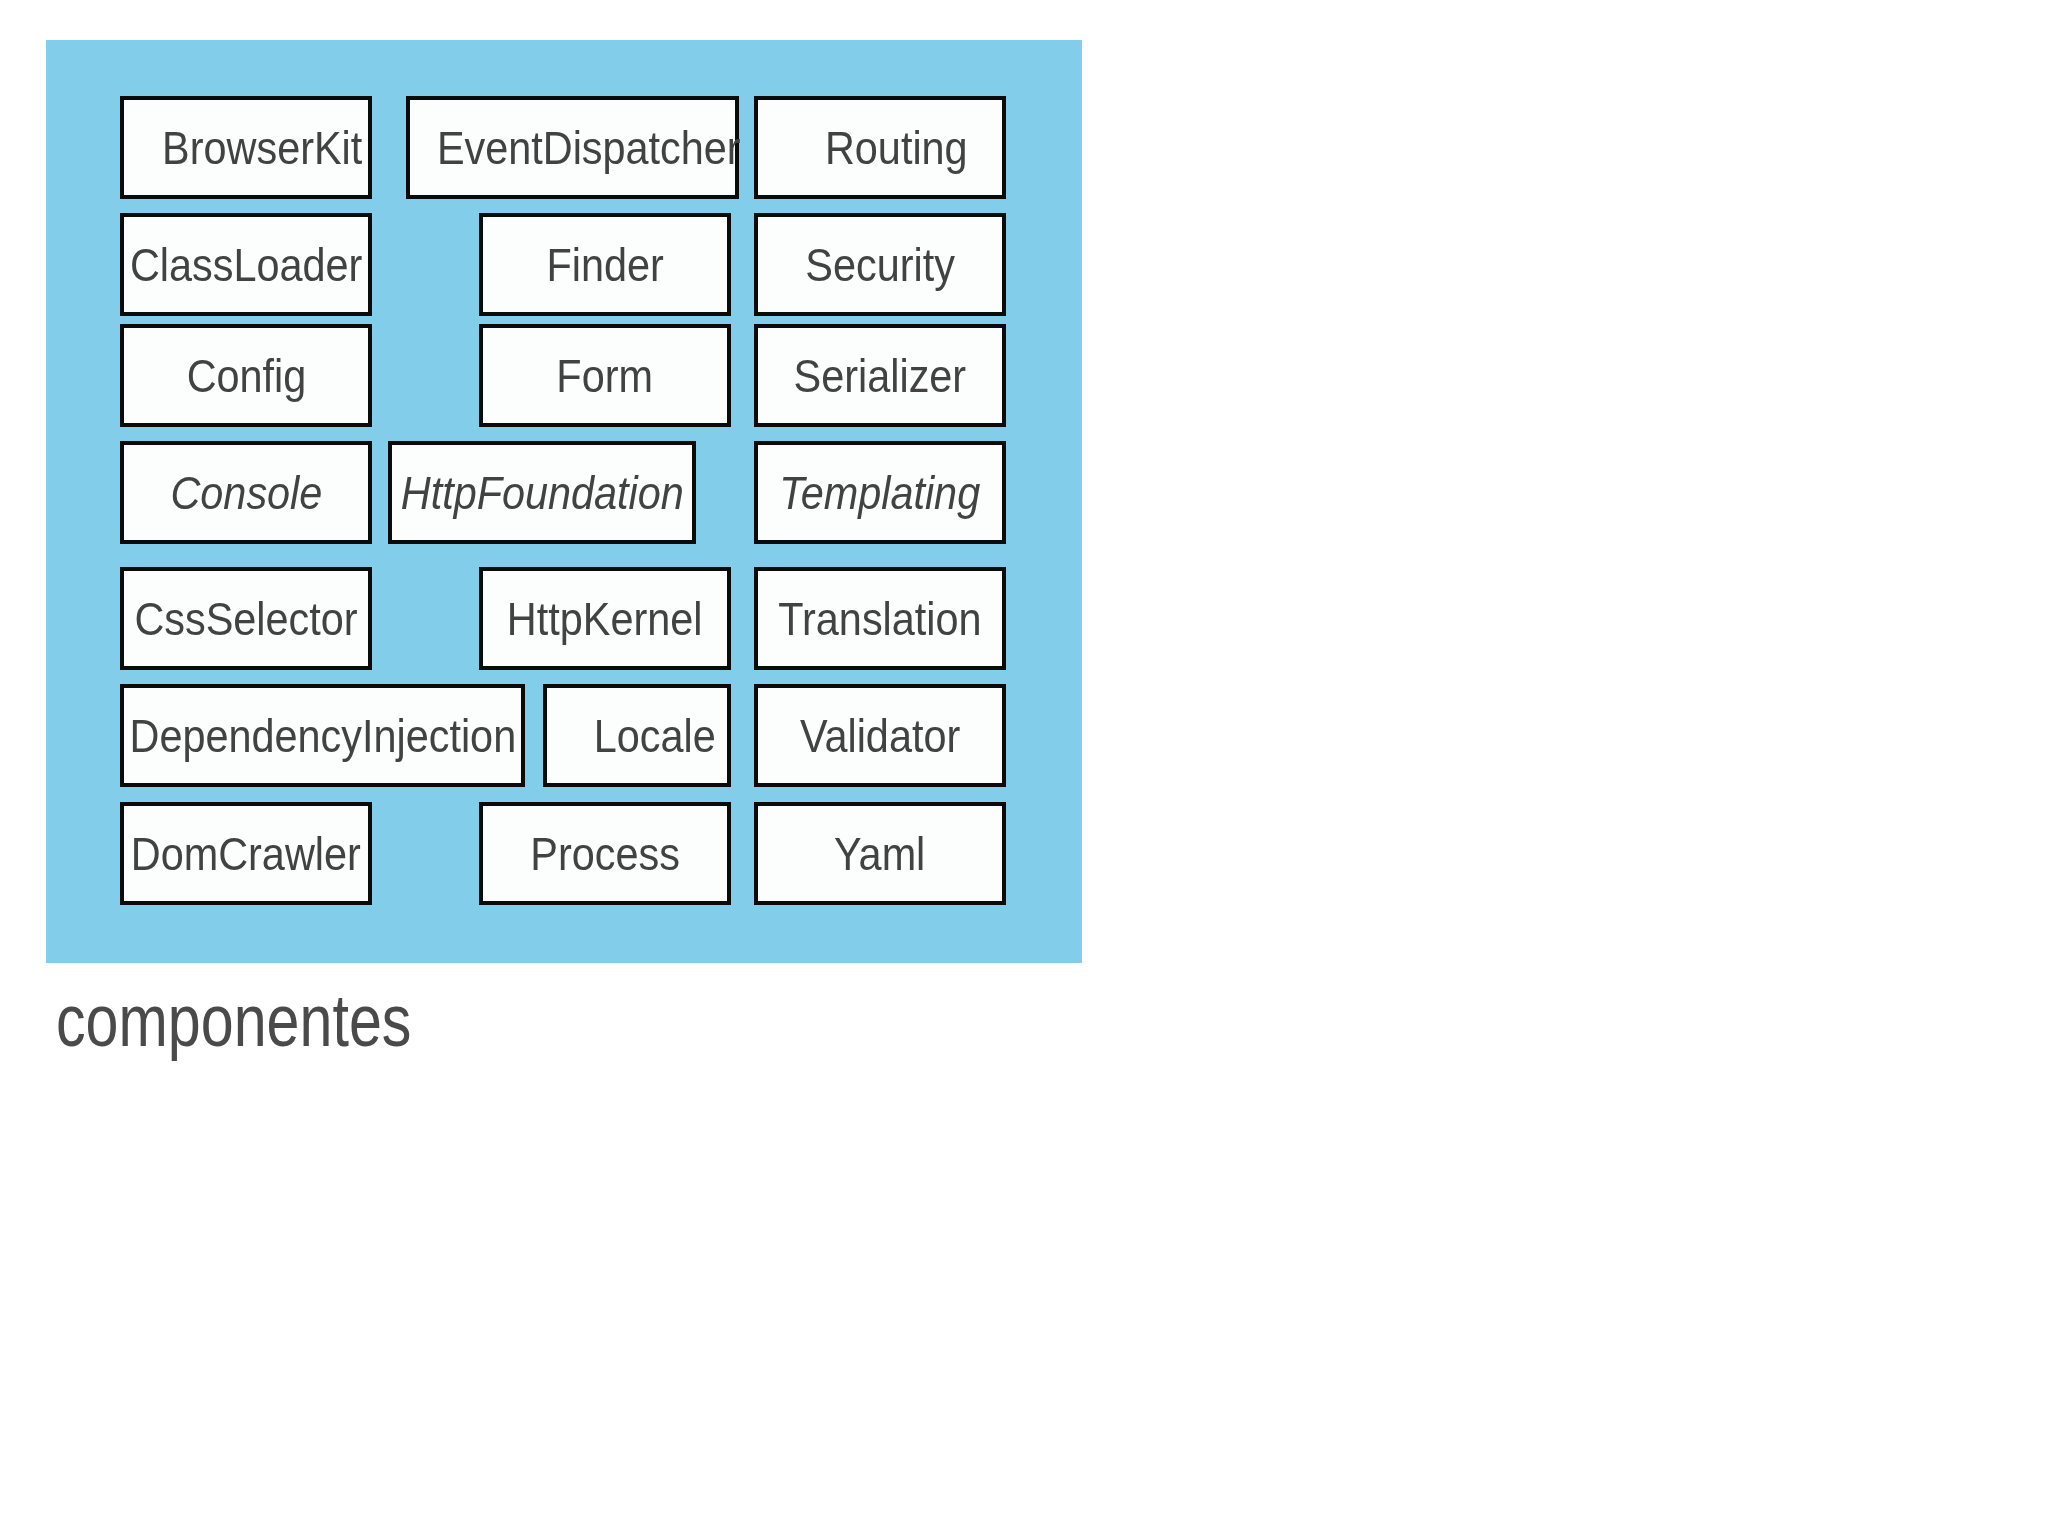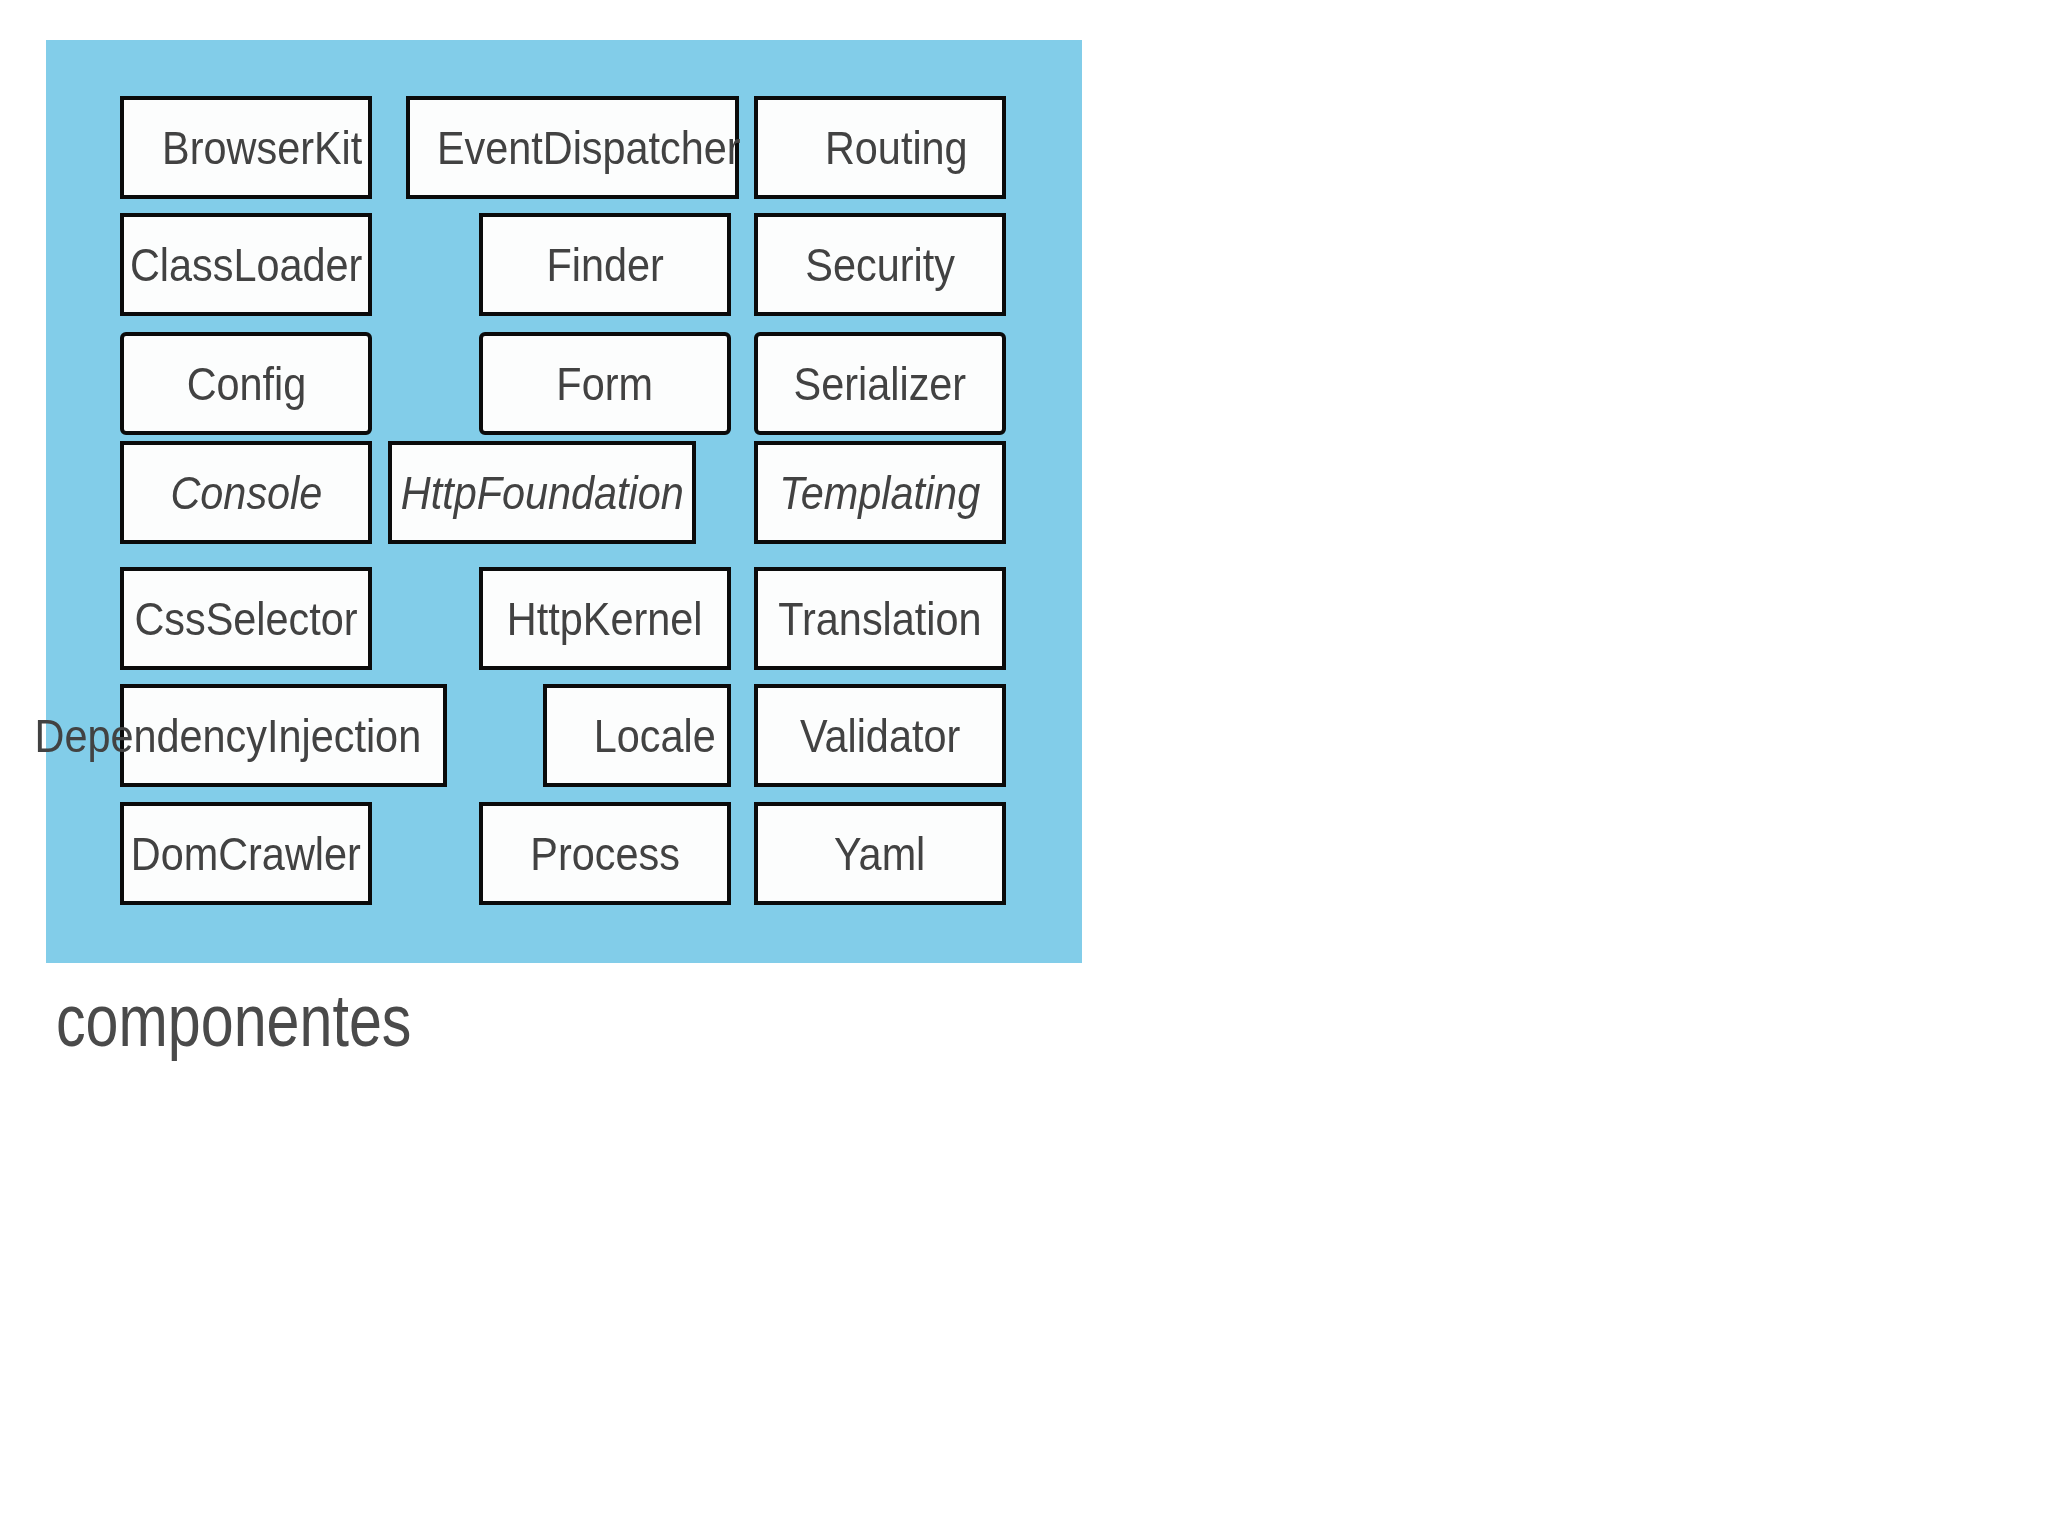--- a/index.html
+++ b/index.html
@@ -30,33 +30,33 @@
   }
   .label {
     font-size: 46px;
     color: var(--label-text, #424242);
     white-space: nowrap;
     transform: scaleX(0.9);
   }
   
   .r1 { top: 56px; padding-left: 32px; }
   .r2 { top: 173px; }
-  .r3 { top: 292px; border-radius: 6px; }
+  .r3 { top: 284px; }
   .r4 { top: 401px; font-style: italic; }
   .r5 { top: 527px; }
   .r6 { top: 644px; }
   .r7 { top: 762px; }
   
   .c1       { left: 74px;  width: 252px; }
   .c2       { left: 433px; width: 252px; }
   .c3       { left: 708px; width: 252px; }
   .c2-wide  { left: 360px; width: 333px; }  
   .c2-hf    { left: 342px; width: 308px; }  
   .c2-small { left: 497px; width: 188px; padding-left: 36px; }  
-  .c1-wide  { left: 74px;  width: 327px; justify-content: flex-end; }  
+  .c1-wide  { left: 74px;  width: 405px; }  
   .caption {
     position: absolute;
     left: 56px;
     top: 982px;
     font-size: 74px;
     line-height: 1.05;
     color: var(--caption-text, #4a4a4a);
     white-space: nowrap;
     transform: scaleX(0.8);
     transform-origin: left top;

